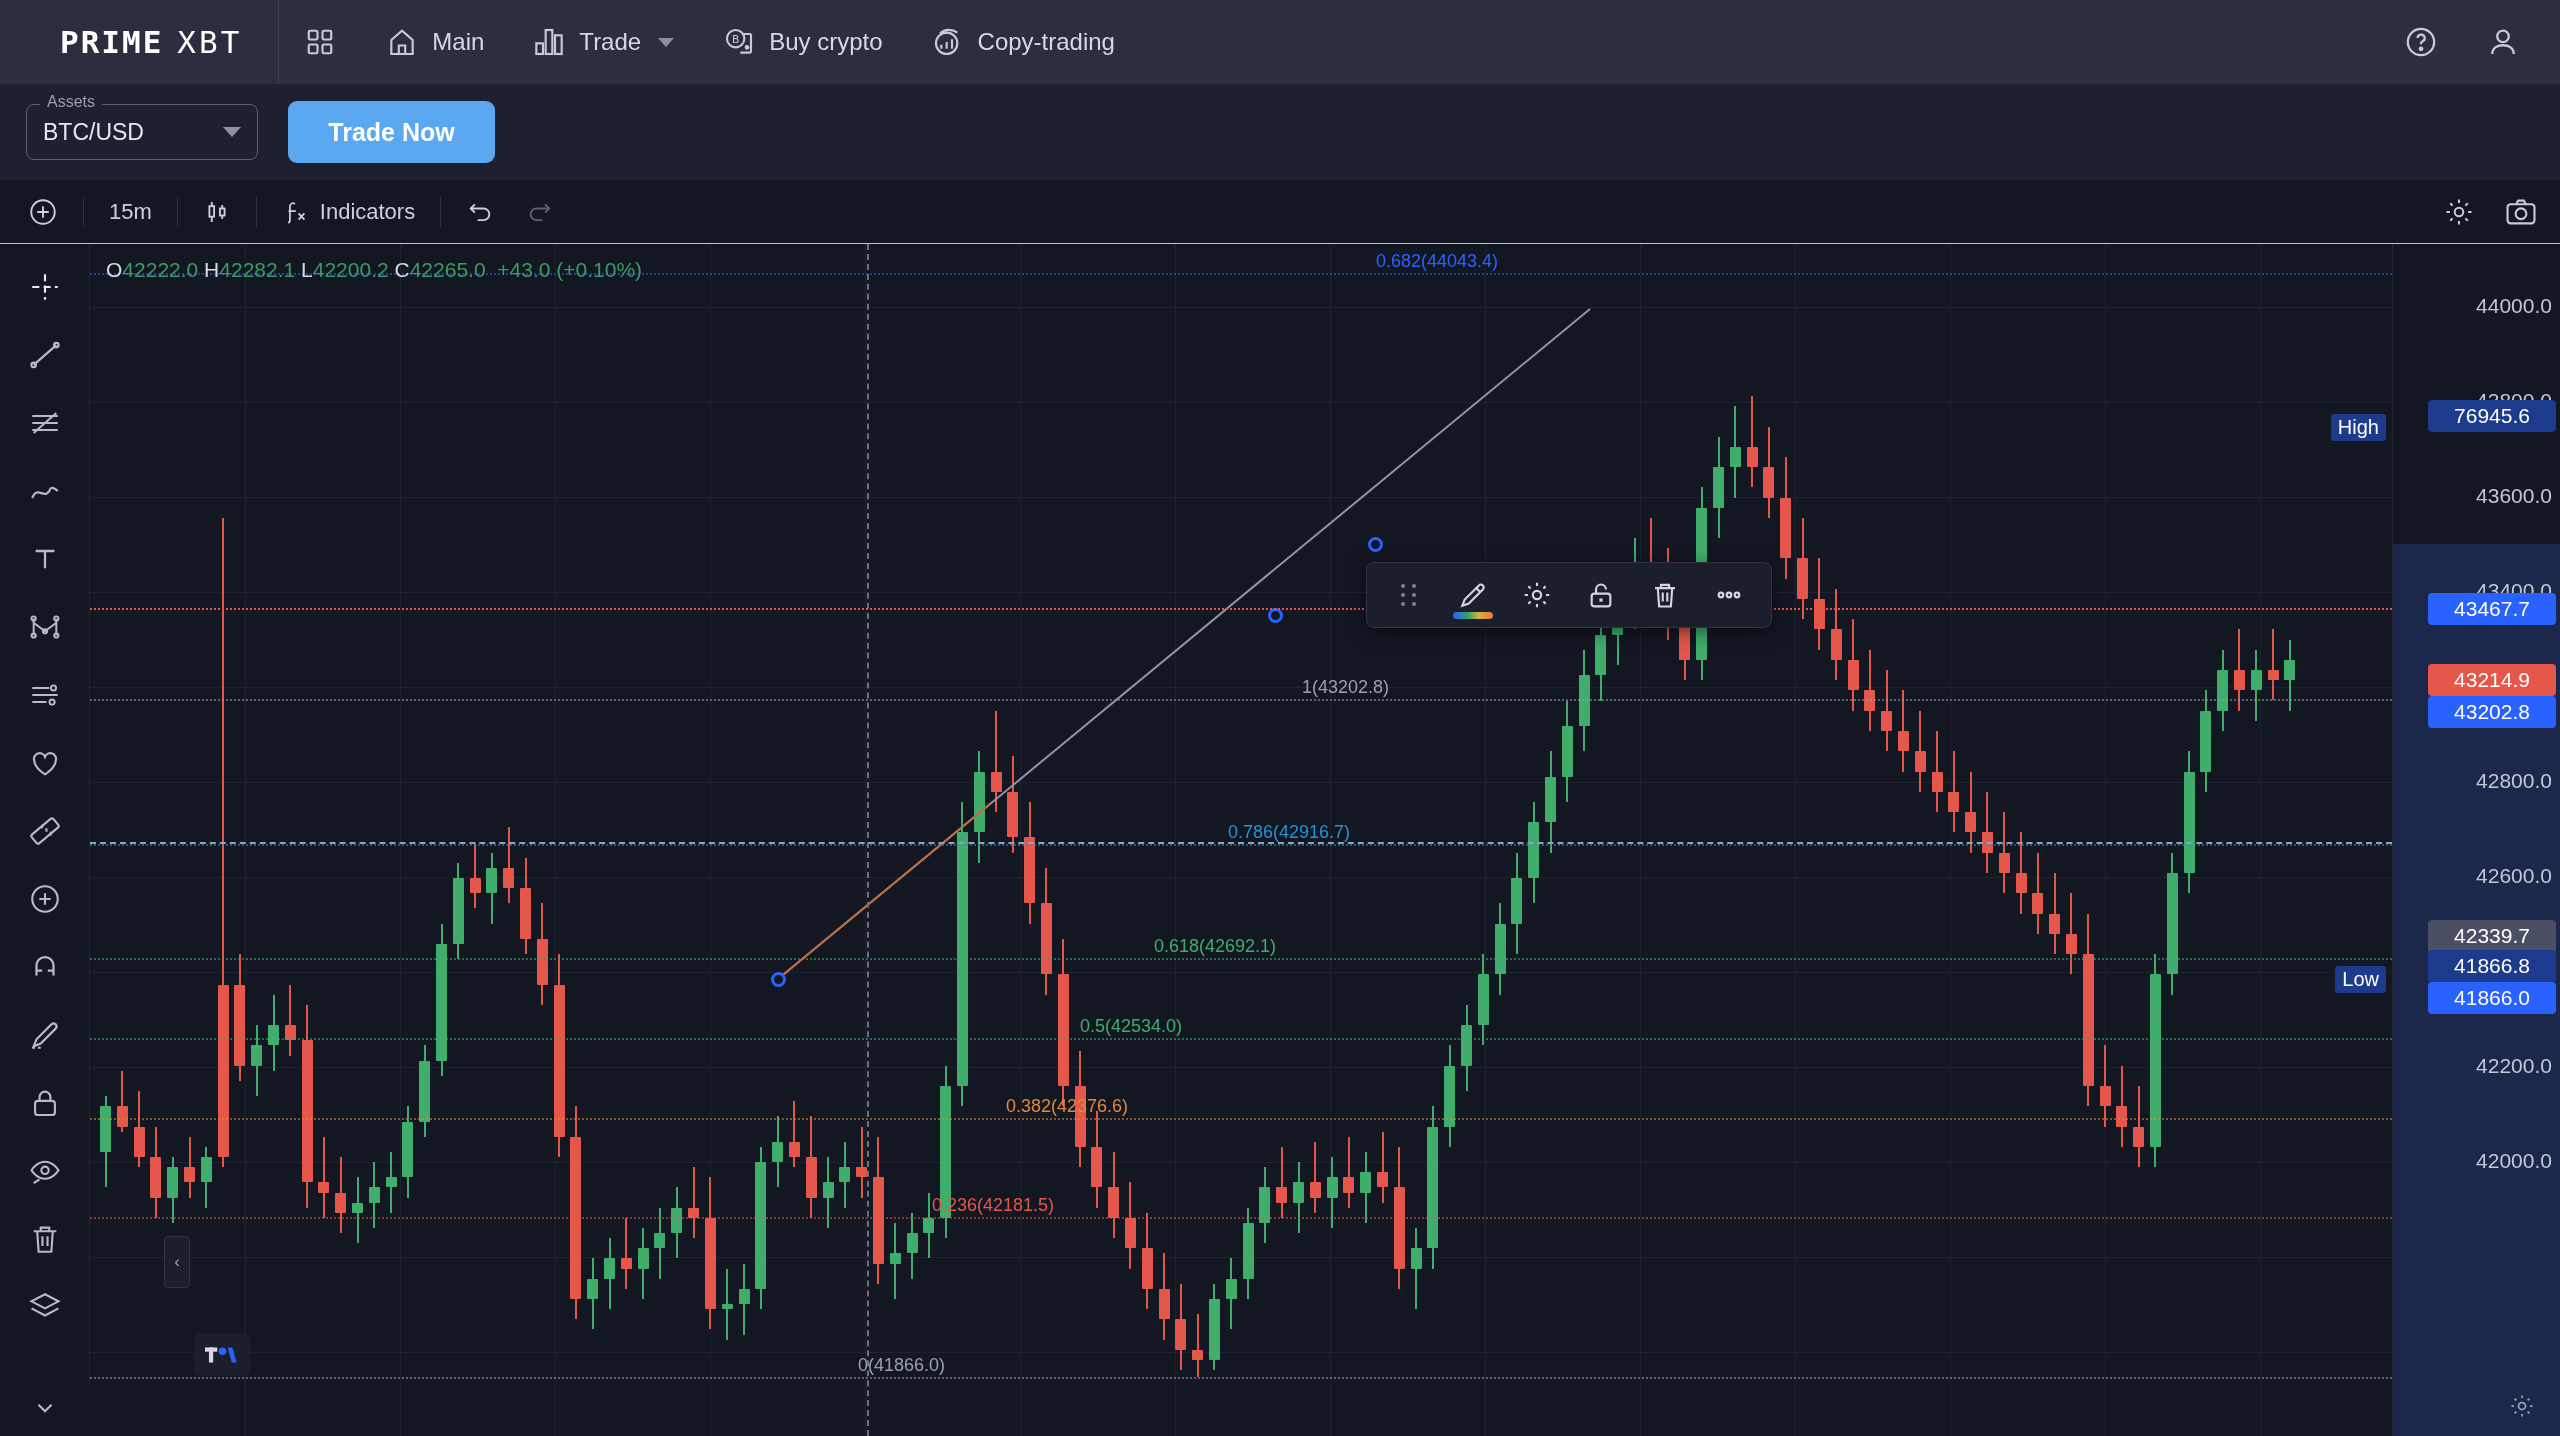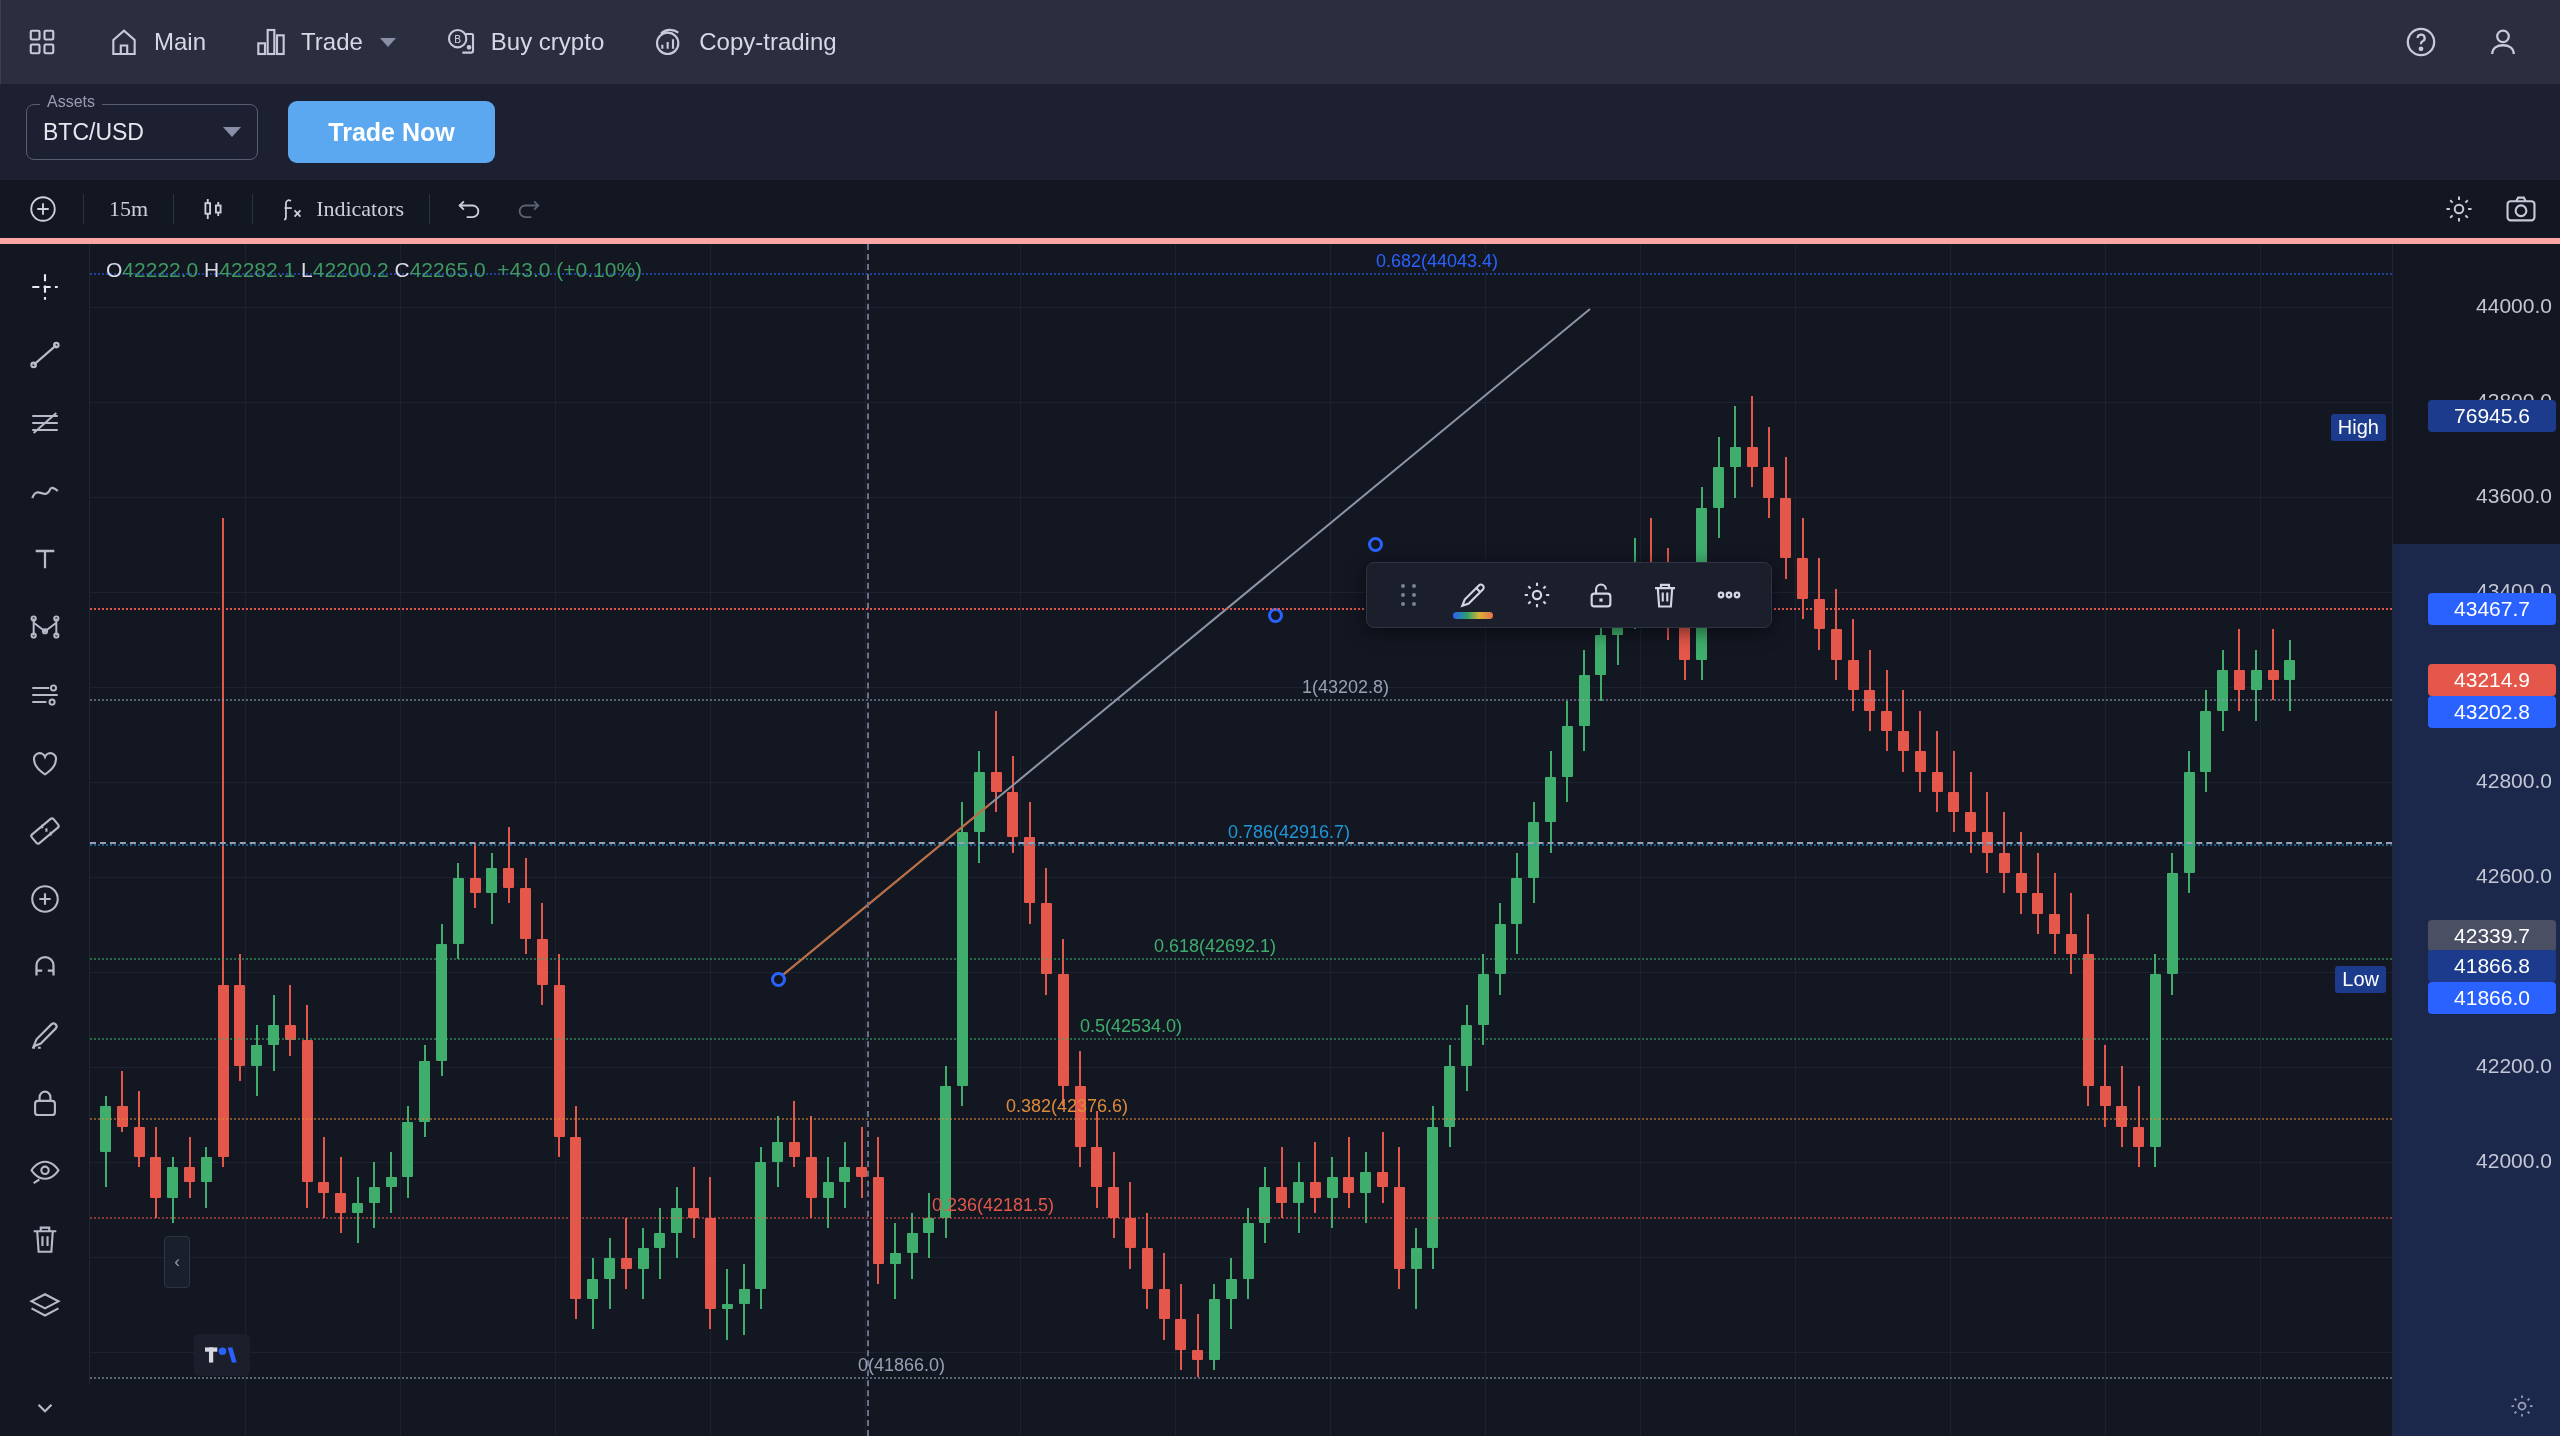--- a/index.html
+++ b/index.html
@@ -40,21 +40,21 @@
   .assets-val { font-size:23px; color:#e6e8f0; }
   .assets-caret { width:0; height:0; border-left:9px solid transparent;
     border-right:9px solid transparent; border-top:10px solid #8b8fa6; }
   .trade-now { width:207px; height:62px; border-radius:9px; background:#5ca8f0;
     color:#fff; font-size:25px; font-weight:bold; display:flex;
     align-items:center; justify-content:center; cursor:pointer; border:none; }
   .disclaimer { font-size:21px; line-height:1.42; color:#b6b9c9; max-width:1290px; }
 
   
   .charttools { height:64px; background:#131722; display:flex; align-items:center;
-    padding-left:14px; gap:4px; position:relative; border-bottom:6px solid #fca5a5;font-family:Liberation Serif, serif; }
+    padding-left:14px; gap:4px; position:relative; border-bottom:1px solid #fca5a5; }
   .ct-btn { display:flex; align-items:center; justify-content:center; gap:10px;
     height:46px; padding:0 14px; border-radius:6px; cursor:pointer;
     color:#cdd0dc; font-size:22px; }
   .ct-sep { width:1px; height:30px; background:#2c3141; margin:0 7px; }
   .ct-right { position:absolute; right:22px; display:flex; align-items:center;
     gap:28px; }
 
   
   .main { display:flex; height:1192px; background:#131722; position:relative; }
 
@@ -134,20 +134,24 @@
     border-radius:4px; display:flex; align-items:center; justify-content:center;
     color:#9aa0b4; font-size:17px; z-index:8; }
   .bottom-strip { position:absolute; left:0; bottom:0; width:90px; height:52px;
     background:#131722; display:flex; align-items:center; justify-content:center; }
   .br-gear { position:absolute; right:24px; bottom:12px; color:#9aa0b4; }
 </style>
 </head>
 <body>
 
 <div class="topnav">
+  <div class="logo">
+    <span class="logo-prime">PRIME</span>
+    <span class="logo-xbt">XBT</span>
+  </div>
   <div class="nav-div"></div>
 
   <div class="nav-items">
     <div class="nav-item">
       <span class="nav-ico">
         <svg width="30" height="30" viewBox="0 0 24 24" fill="none" stroke="currentColor" stroke-width="1.7">
           <rect x="3" y="3" width="7" height="7" rx="1"></rect>
             <rect x="14" y="3" width="7" height="7" rx="1"></rect>
           <rect x="3" y="14" width="7" height="7" rx="1"></rect>
             <rect x="14" y="14" width="7" height="7" rx="1"></rect>

